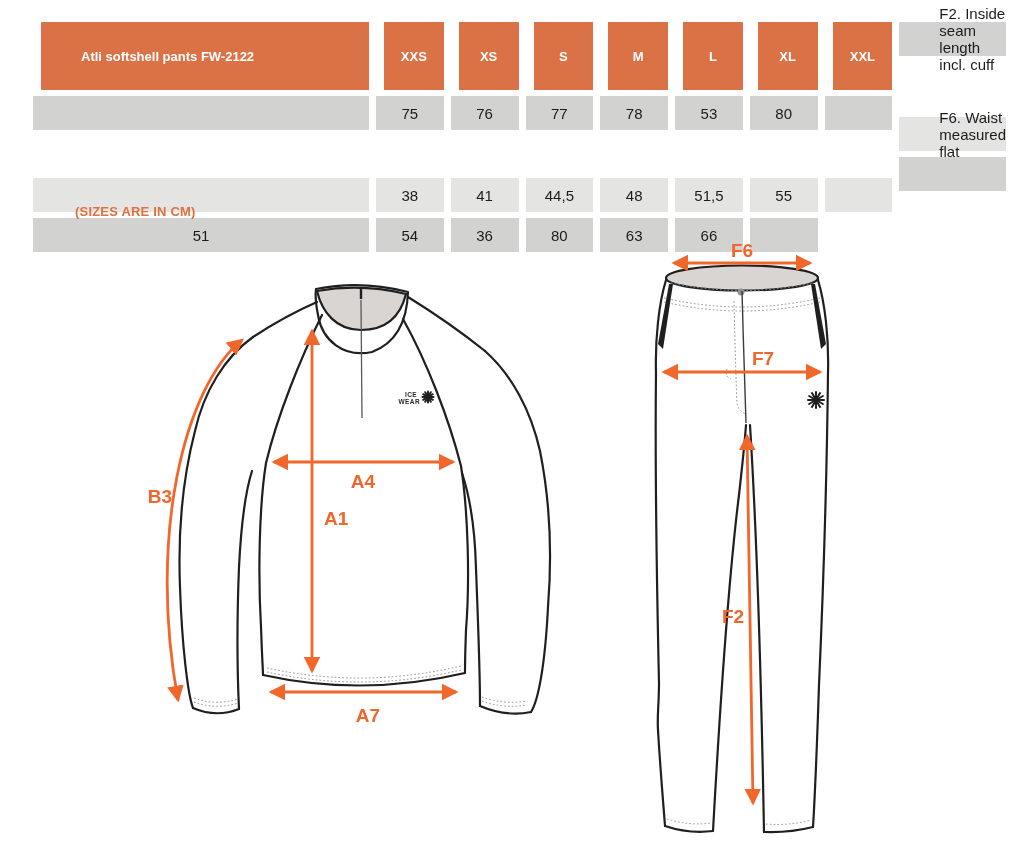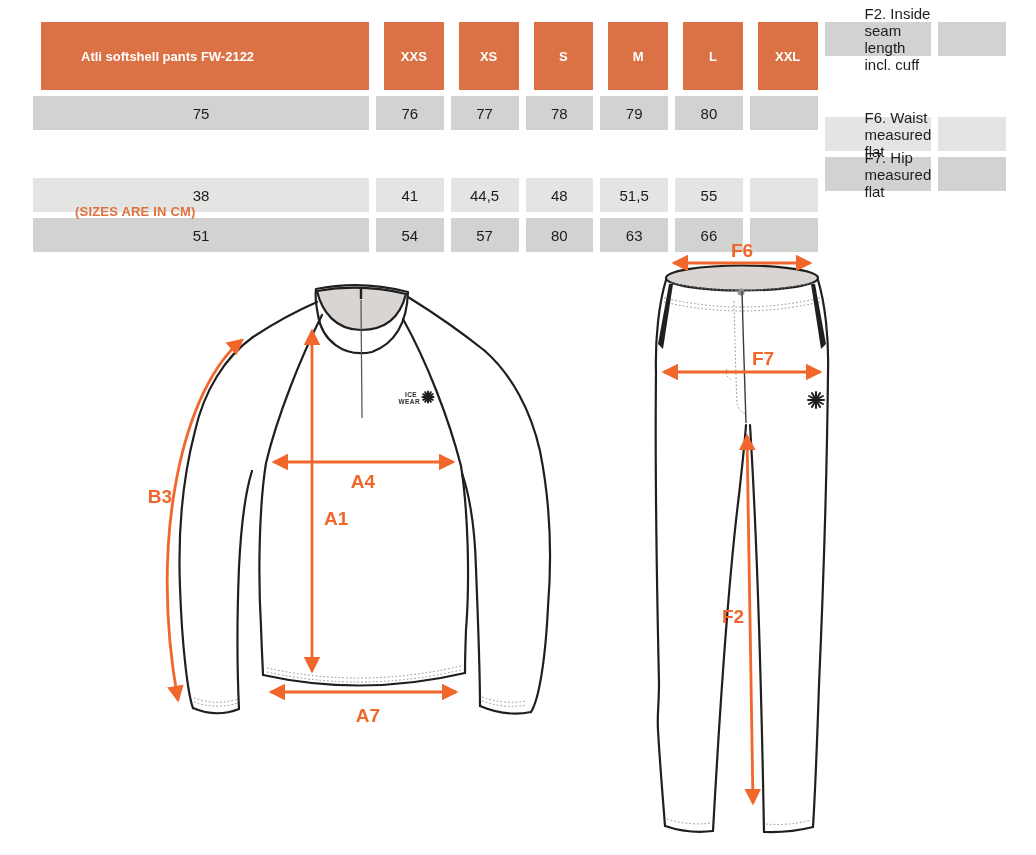--- a/index.html
+++ b/index.html
@@ -46,47 +46,47 @@
 <div class="page">
 
   <div class="size-table">
 
     <div class="cell head label">Atli softshell pants FW-2122</div>
     <div class="cell head">XXS</div>
     <div class="cell head">XS</div>
     <div class="cell head">S</div>
     <div class="cell head">M</div>
     <div class="cell head">L</div>
+    <div class="cell head">XL</div>
     <div class="cell head">XXL</div>
 
     <div class="cell body r-dark label">F2. Inside seam length incl. cuff</div>
     <div class="cell body r-dark"></div>
     <div class="cell body r-dark">75</div>
     <div class="cell body r-dark">76</div>
     <div class="cell body r-dark">77</div>
     <div class="cell body r-dark">78</div>
-    <div class="cell body r-dark">79</div>
+    <div class="cell body r-dark">53</div>
     <div class="cell body r-dark">80</div>
     <div class="cell body r-dark"></div>
 
     <div class="cell body r-light label">F6. Waist measured flat</div>
     <div class="cell body r-light"></div>
     <div class="cell body r-light">38</div>
     <div class="cell body r-light">41</div>
     <div class="cell body r-light">44,5</div>
     <div class="cell body r-light">48</div>
     <div class="cell body r-light">51,5</div>
     <div class="cell body r-light">55</div>
     <div class="cell body r-light"></div>
 
-    <div class="cell body r-dark label">F7. Hip measured flat</div>
     <div class="cell body r-dark"></div>
     <div class="cell body r-dark">51</div>
     <div class="cell body r-dark">54</div>
-    <div class="cell body r-dark">57</div>
+    <div class="cell body r-dark">36</div>
     <div class="cell body r-dark">80</div>
     <div class="cell body r-dark">63</div>
     <div class="cell body r-dark">66</div>
     <div class="cell body r-dark"></div>
   </div>
 
   <div class="units-note">(SIZES ARE IN CM)</div>
 
   <svg class="shirt-svg" width="460" height="500" viewBox="0 0 460 500">
     <defs>

